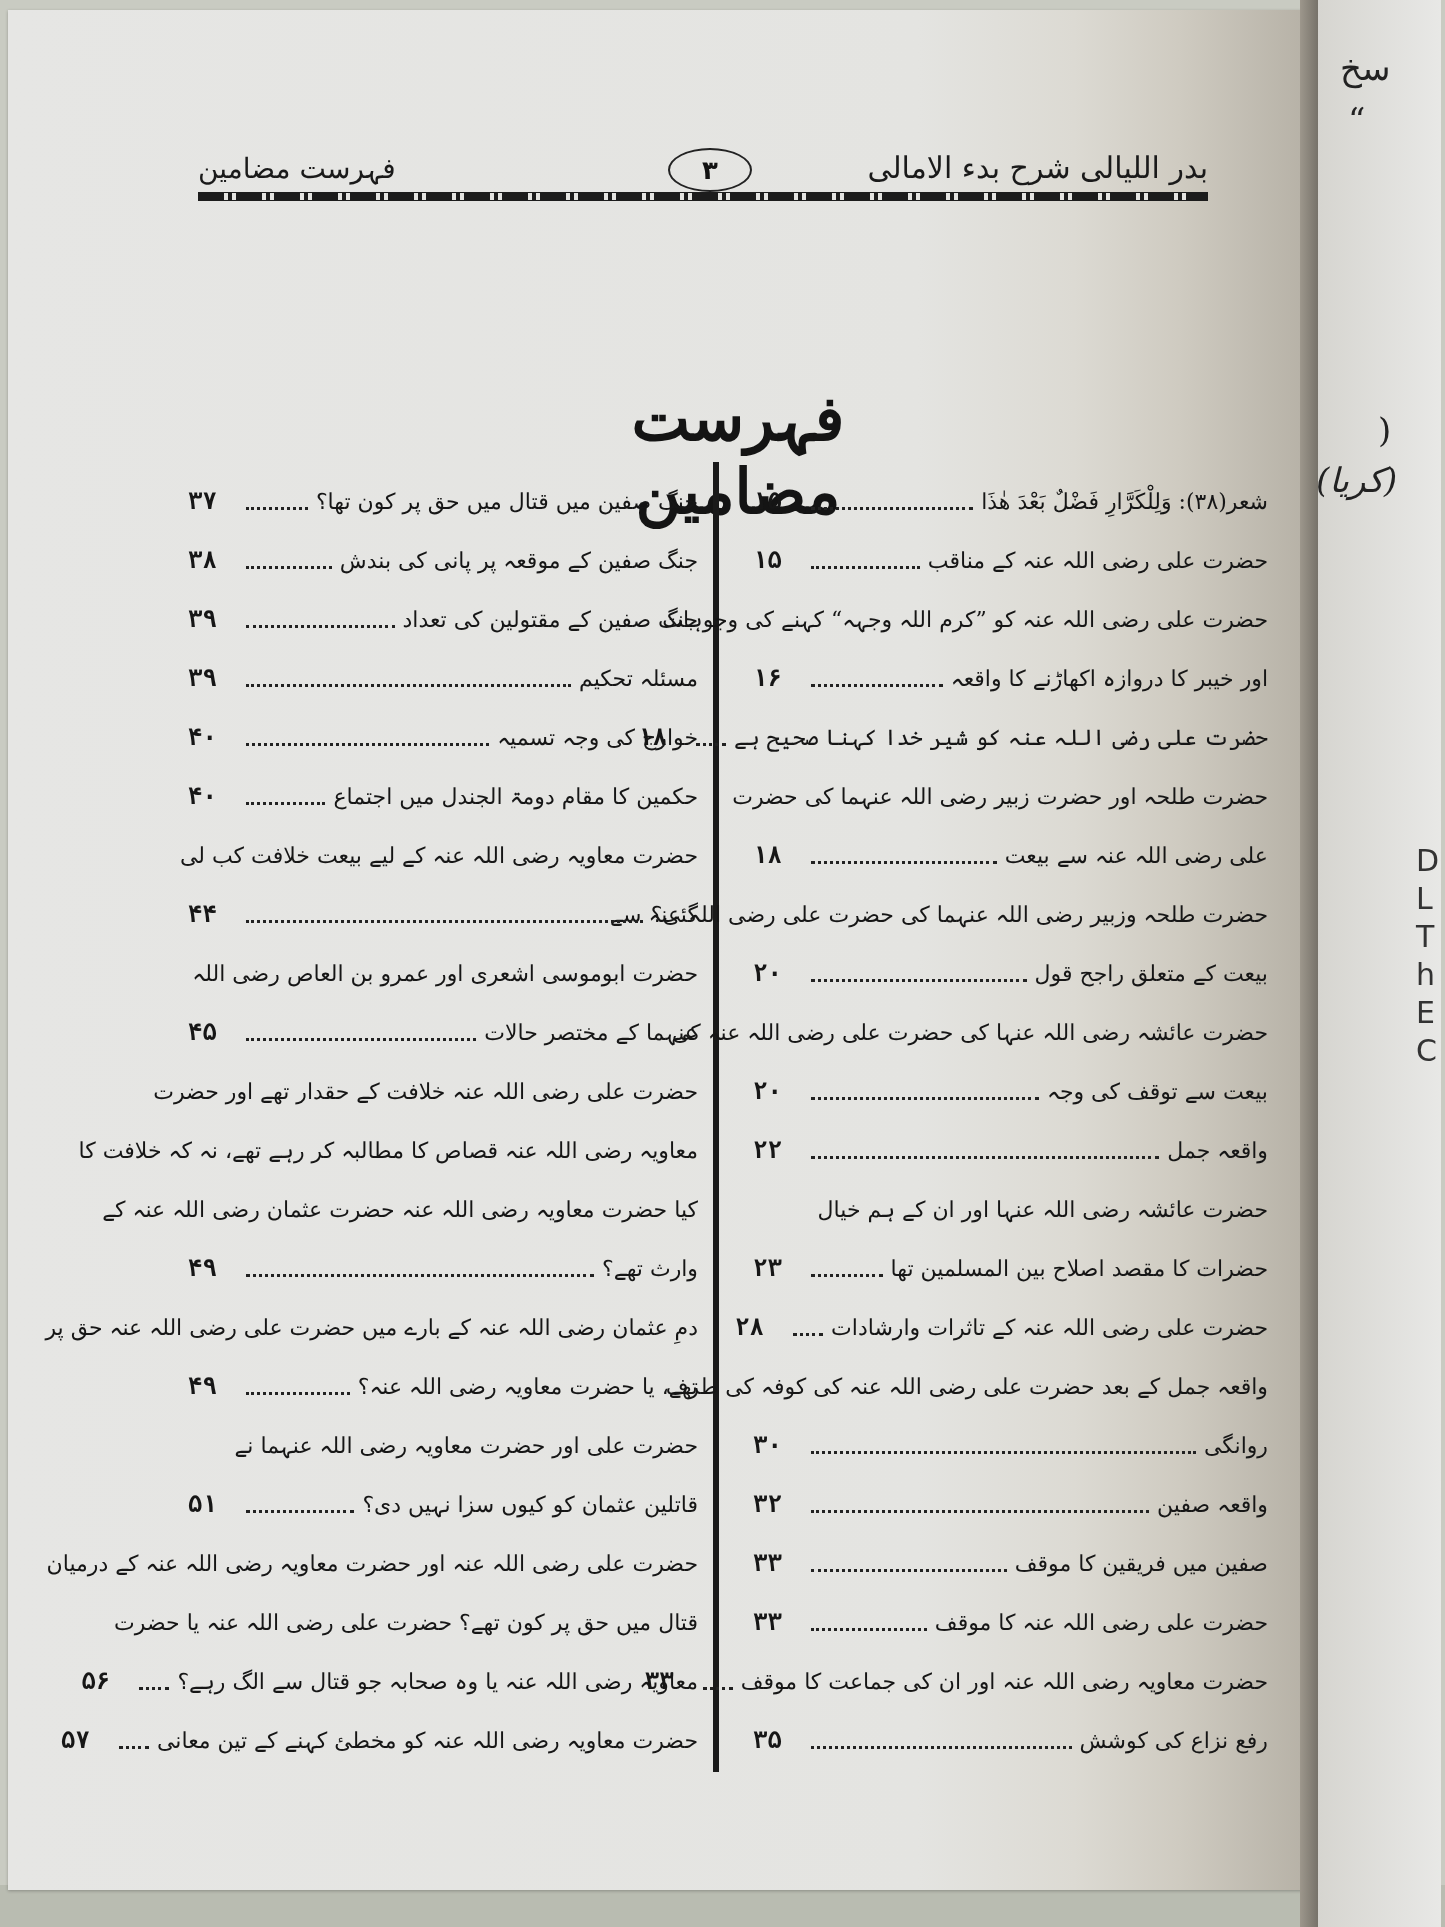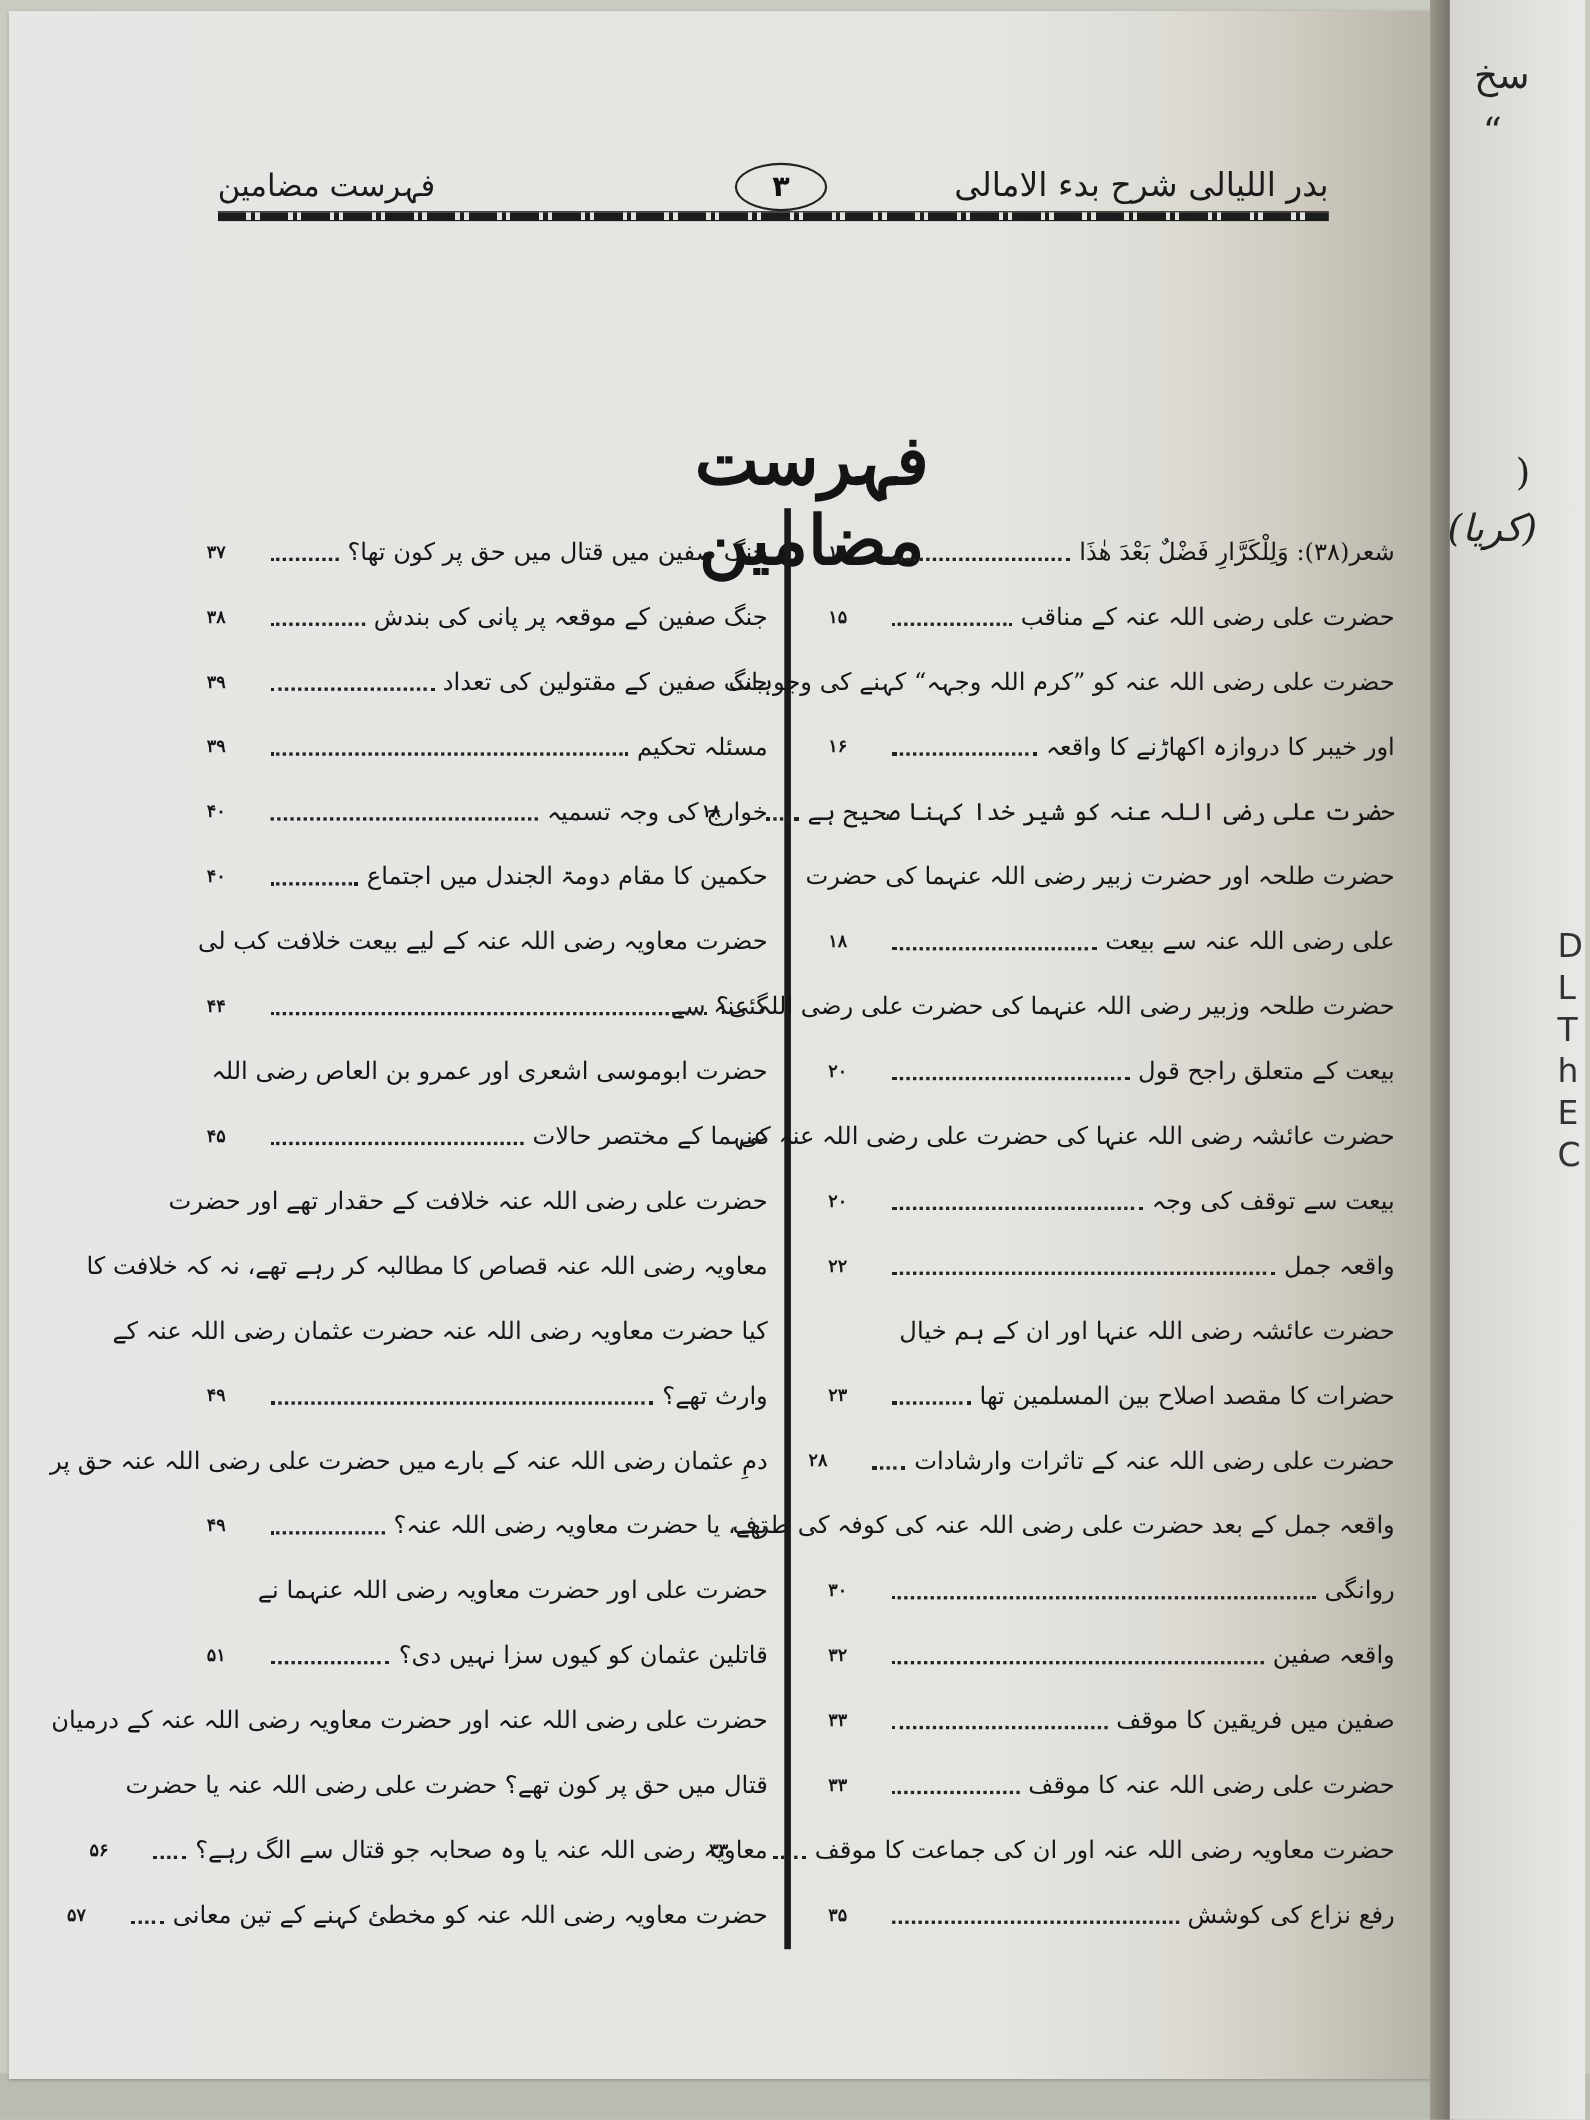--- a/index.html
+++ b/index.html
@@ -83,22 +83,22 @@
     direction:rtl; white-space:nowrap;
   }
   .line .txt {
     font-family:"DejaVu Serif", serif; font-size:22px; color:#161616;
   }
   .line .dots {
     flex:1; margin:0 8px; border-bottom:3px dotted #222; height:14px;
     min-width:30px;
   }
   .line .pg {
-    font-family:Liberation Sans, sans-serif; font-weight:bold;
-    font-size:16px; color:#161616; min-width:50px; text-align:left;
+    font-family:Liberation Mono, monospace; font-weight:bold;
+    font-size:24px; color:#161616; min-width:50px; text-align:left;
   }
   .line.cont .txt { flex:1; }
 </style>
 </head>
 <body>
 
 <div class="backdrop-bottom"></div>
 
 <div class="page">
   <div class="running-head">

